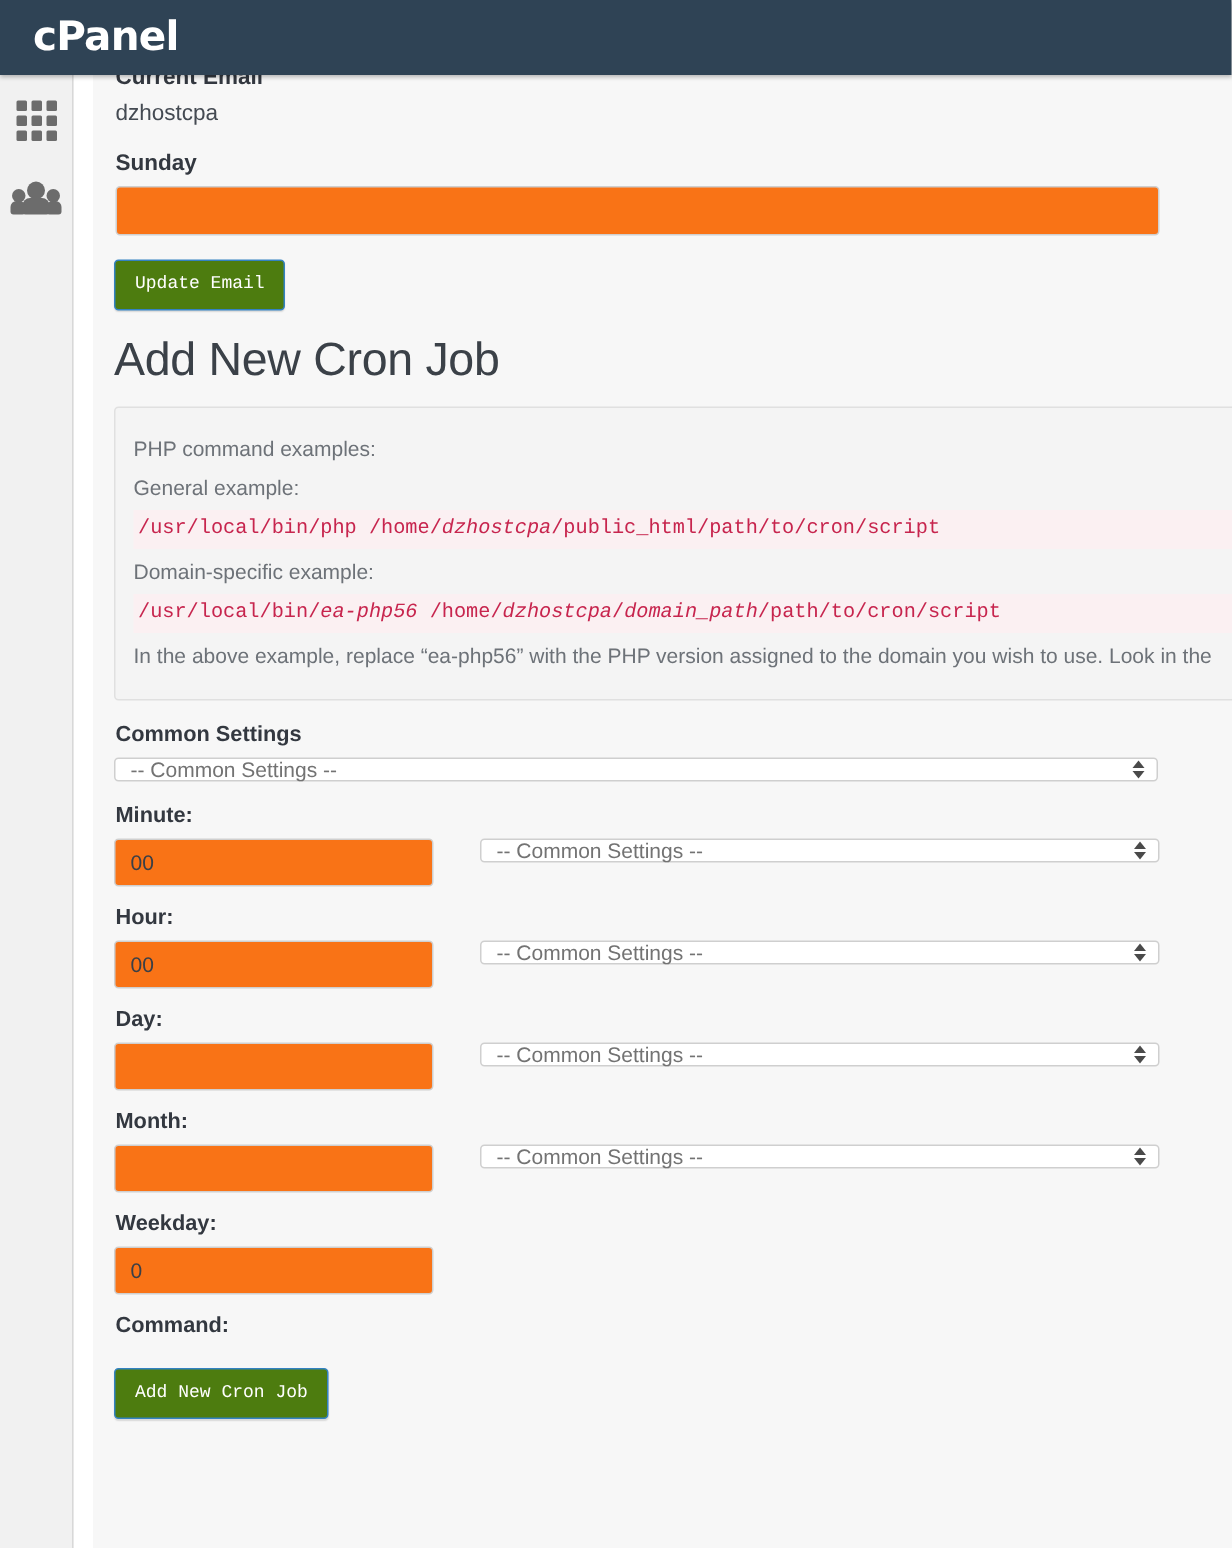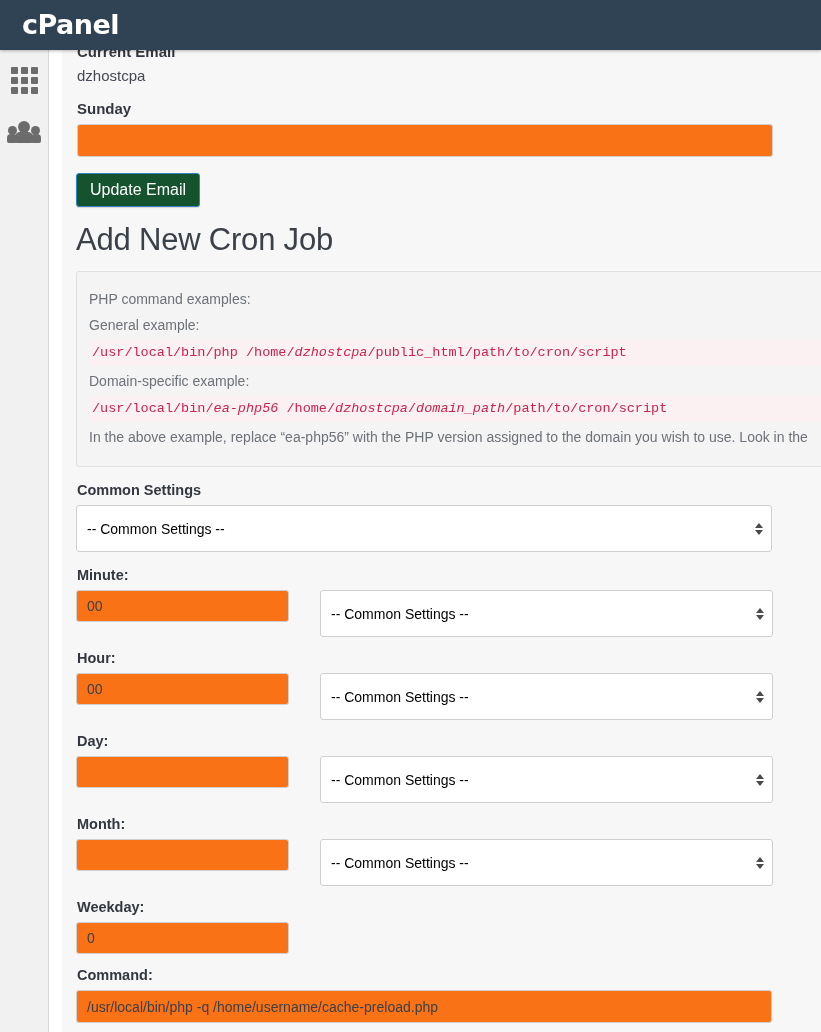--- a/index.html
+++ b/index.html
@@ -135,25 +135,25 @@
   }
   #email-input {
     position: absolute;
     left: 15px;
     top: 74px;
     width: 696px;
     height: 33px;
   }
 
   .btn-blue {
-    background: #14532d;
+    background: #4d7c0f;
     border: 1px solid #3382c2;
     color: #ffffff;
-    font-size: 16px;
-    font-family: Liberation Sans, sans-serif;
+    font-size: 12px;
+    font-family: Liberation Mono, monospace;
     border-radius: 3px;
     padding: 8px 13px 9px;
     cursor: pointer;
     line-height: 15px;
     box-shadow: 0 1px 1px rgba(0,0,0,.12);
   }
   #update-email-btn {
     position: absolute;
     left: 14px;
     top: 123px;
@@ -212,26 +212,26 @@
   }
   .row { margin-bottom: 15px; }
   .row.tight { margin-bottom: 13px; }
   .pair { display: flex; gap: 31px; }
 
   .sel {
     position: relative;
     background: #ffffff;
     border: 1px solid #cfcfcf;
     border-radius: 3px;
-    height: 47px;
+    height: 16px;
     display: flex;
     align-items: center;
     padding: 0 10px;
     font-size: 14px;
-    color: #000000;
+    color: #737373;
     cursor: pointer;
     user-select: none;
   }
   .sel .stepper {
     position: absolute;
     right: 8px;
     top: 50%;
     transform: translateY(-50%);
     display: flex;
     flex-direction: column;
@@ -380,21 +380,20 @@
 
       <div class="row tight">
         <label class="field-label">Weekday:</label>
         <div class="pair">
           <input class="text-input w-small" type="text" value="0" style="">
         </div>
       </div>
 
       <div class="row">
         <label class="field-label">Command:</label>
-        <input id="command-input" class="text-input" type="text" value="/usr/local/bin/php -q /home/username/cache-preload.php" style="">
         <div>
           <button id="add-cron-btn" class="btn-blue">Add New Cron Job</button>
         </div>
       </div>
 
     </div>
   </div>
 </div>
 
 </body></html>

